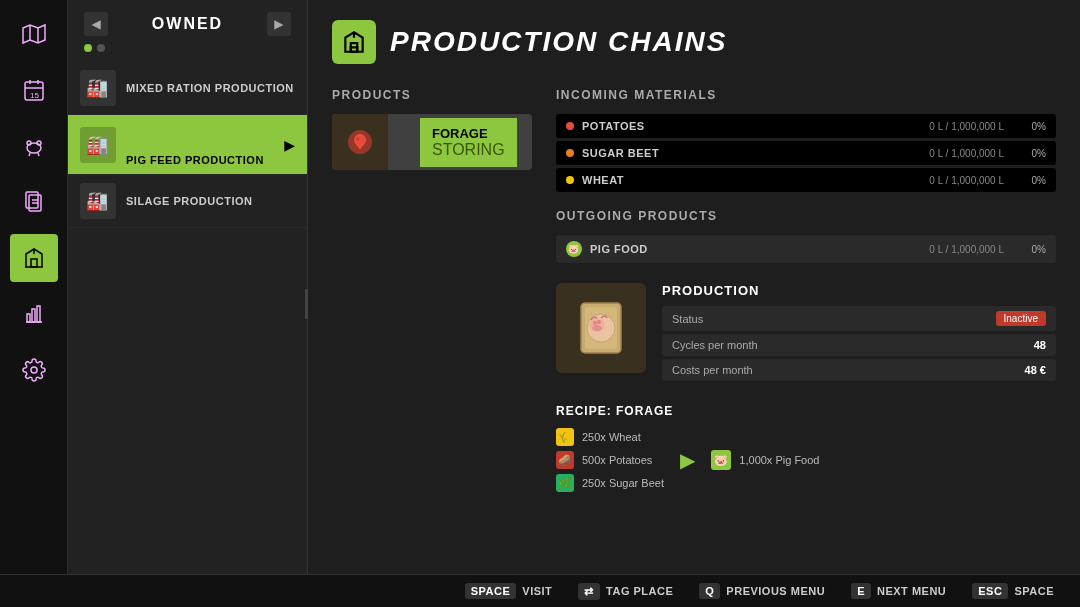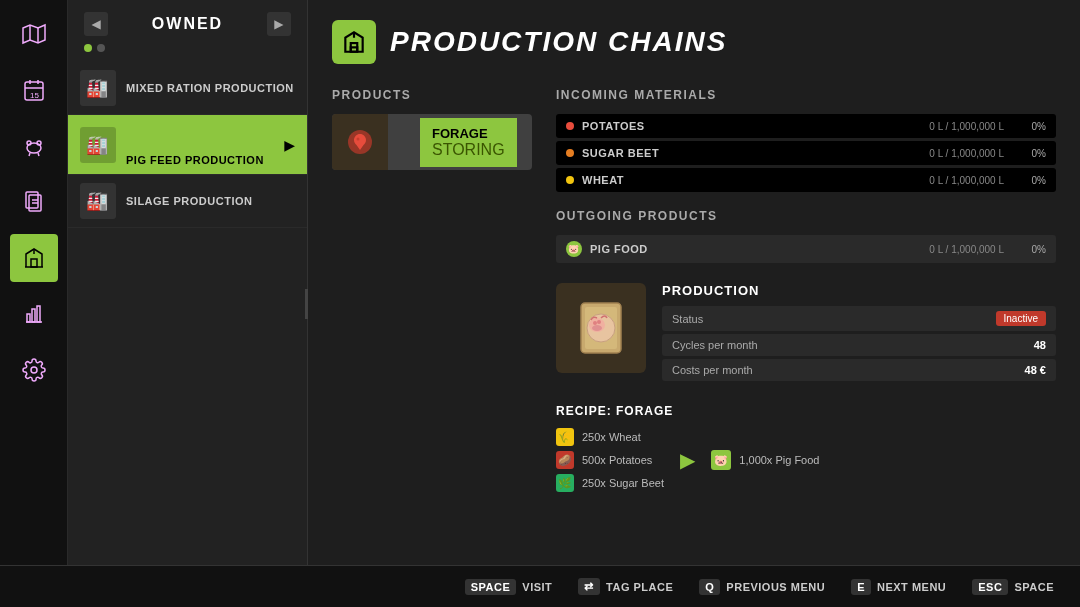--- a/index.html
+++ b/index.html
@@ -409,21 +409,21 @@
       align-items: center;
       justify-content: center;
       font-size: 11px;
       color: #000;
     }
 
     
     .bottom-bar {
       position: absolute;
       bottom: 0; left: 0; right: 0;
-      height: 42px;
+      height: 33px;
       background: #111;
       display: flex;
       align-items: center;
       justify-content: flex-end;
       padding: 0 16px;
       gap: 6px;
       border-top: 1px solid #333;
     }
     .bottom-btn {
       display: flex;

